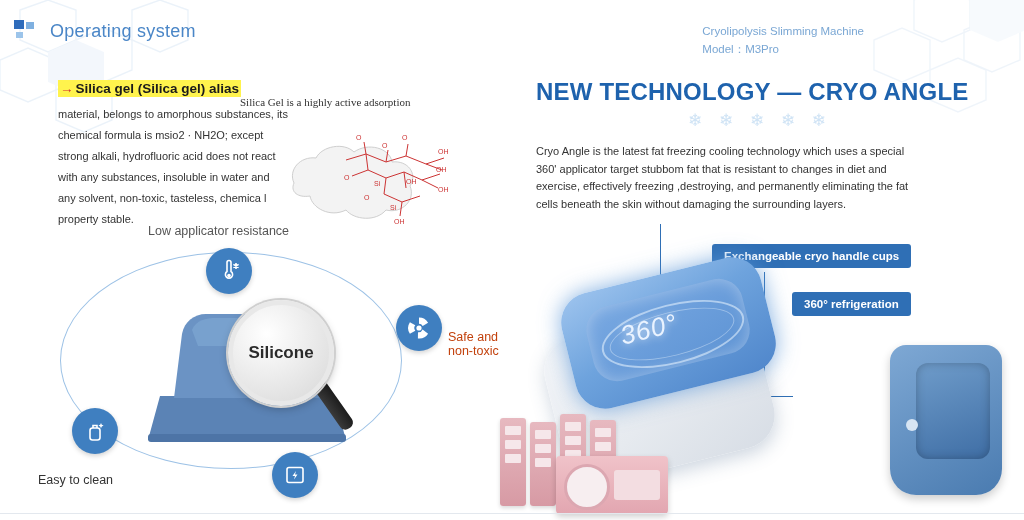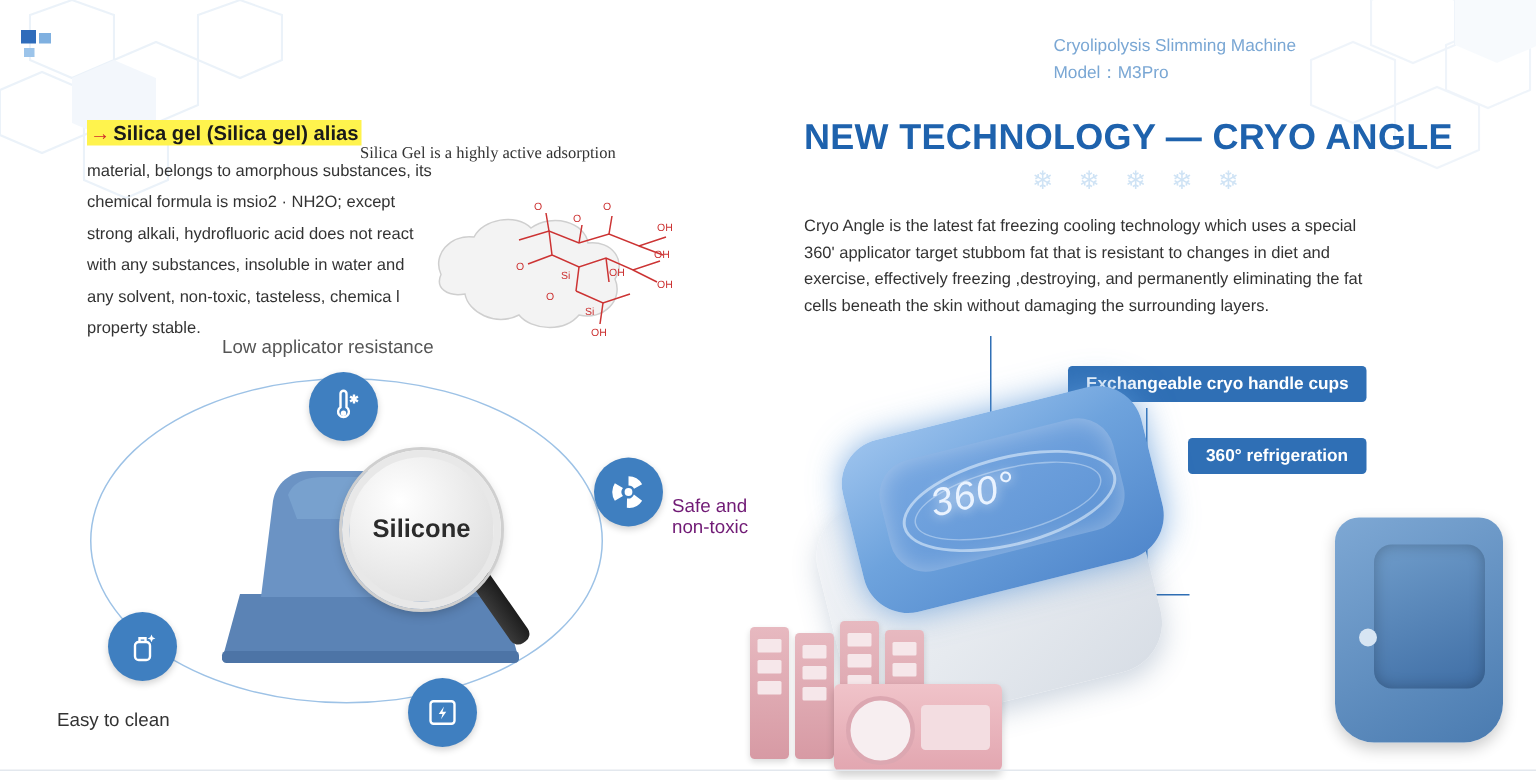--- a/index.html
+++ b/index.html
@@ -33,21 +33,21 @@
   .gel-title{position:absolute;left:58px;top:80px;font-size:13.5px;font-weight:bold;color:#1a1a1a;background:#fff34d;padding:1px 2px;white-space:nowrap;}
   .gel-arrow{color:#d02b2b;font-weight:bold;margin-right:2px;}
   .gel-body{position:absolute;left:240px;top:92px;width:190px;font-size:11px;color:#333;line-height:21px;font-family:Liberation Serif, serif;}
   .gel-body2{position:absolute;left:58px;top:104px;width:230px;font-size:11px;color:#333;line-height:21px;}
 
   
   .molecule{position:absolute;left:286px;top:128px;width:190px;height:115px;}
 
   
   .cap-lowtemp{position:absolute;left:148px;top:224px;font-size:12.5px;color:#555;}
-  .cap-safe{position:absolute;left:448px;top:330px;font-size:12.5px;color:#701a75;}
+  .cap-safe{position:absolute;left:448px;top:330px;font-size:12.5px;color:#c2410c;}
   .cap-clean{position:absolute;left:38px;top:473px;font-size:12.5px;color:#333;}
 
   
   .ring{position:absolute;left:60px;top:252px;width:340px;height:215px;border:1.5px solid #9dc2e6;border-radius:50%;}
 
   
   .badge{position:absolute;border-radius:50%;background:#3f7fc0;display:flex;align-items:center;justify-content:center;box-shadow:0 2px 5px rgba(0,0,0,.18);}
   .badge svg{display:block;}
   .b-temp{left:206px;top:248px;width:46px;height:46px;}
   .b-safe{left:396px;top:305px;width:46px;height:46px;}
@@ -130,20 +130,21 @@
       <polygon points="306,0 334,-12 362,0 362,30 334,42 306,30"></polygon>
     </g>
   </svg>
 
   <div class="header">
     <div class="hdr-mark">
         <i class="a"></i>
         <i class="b"></i>
         <i class="c"></i>
       </div>
+    <div class="hdr-title">Operating system</div>
   </div>
 
   <div class="model-info">
     <div>Cryolipolysis Slimming Machine</div>
     <div>Model：M3Pro</div>
   </div>
 
   <div class="left">
 
     <div class="gel-title">

